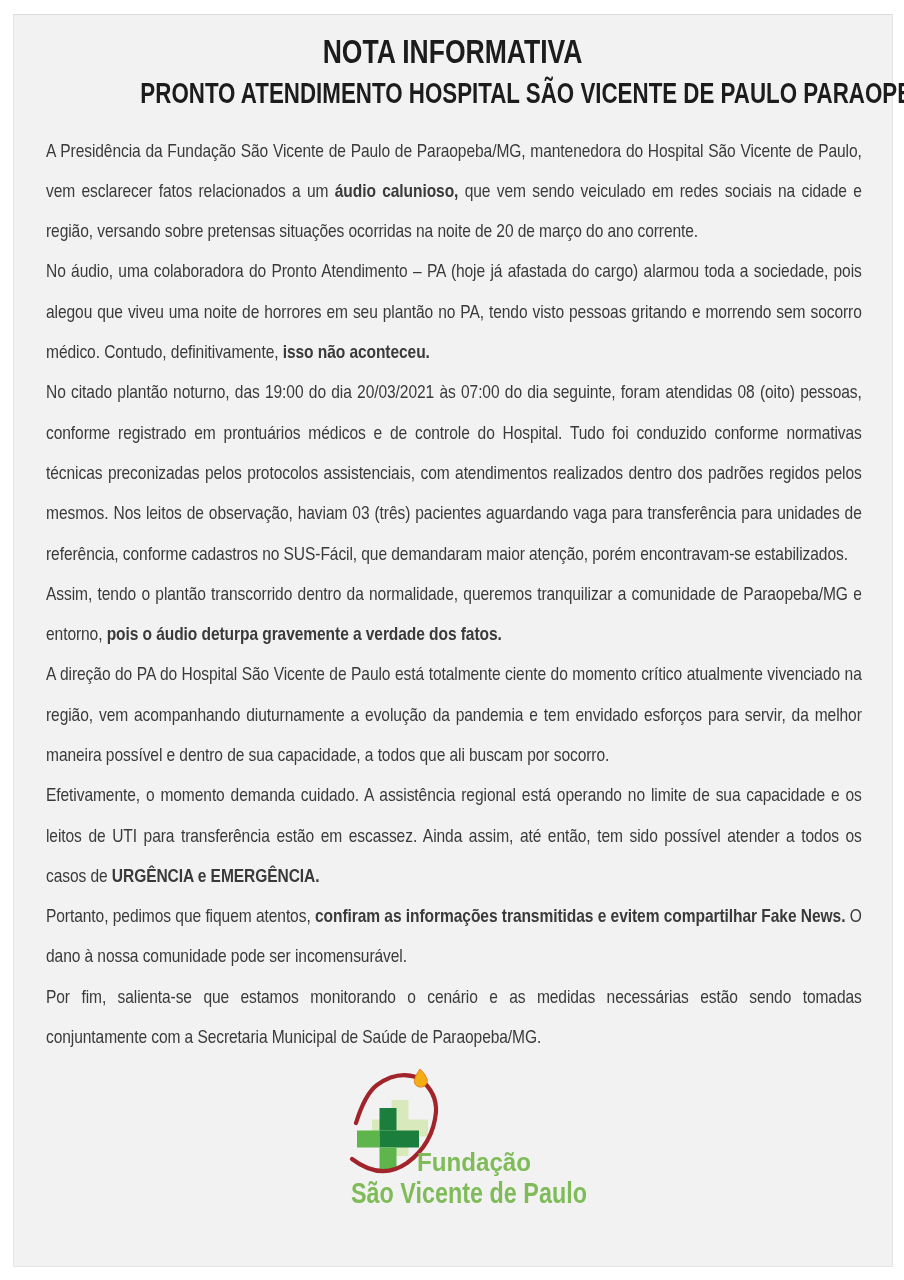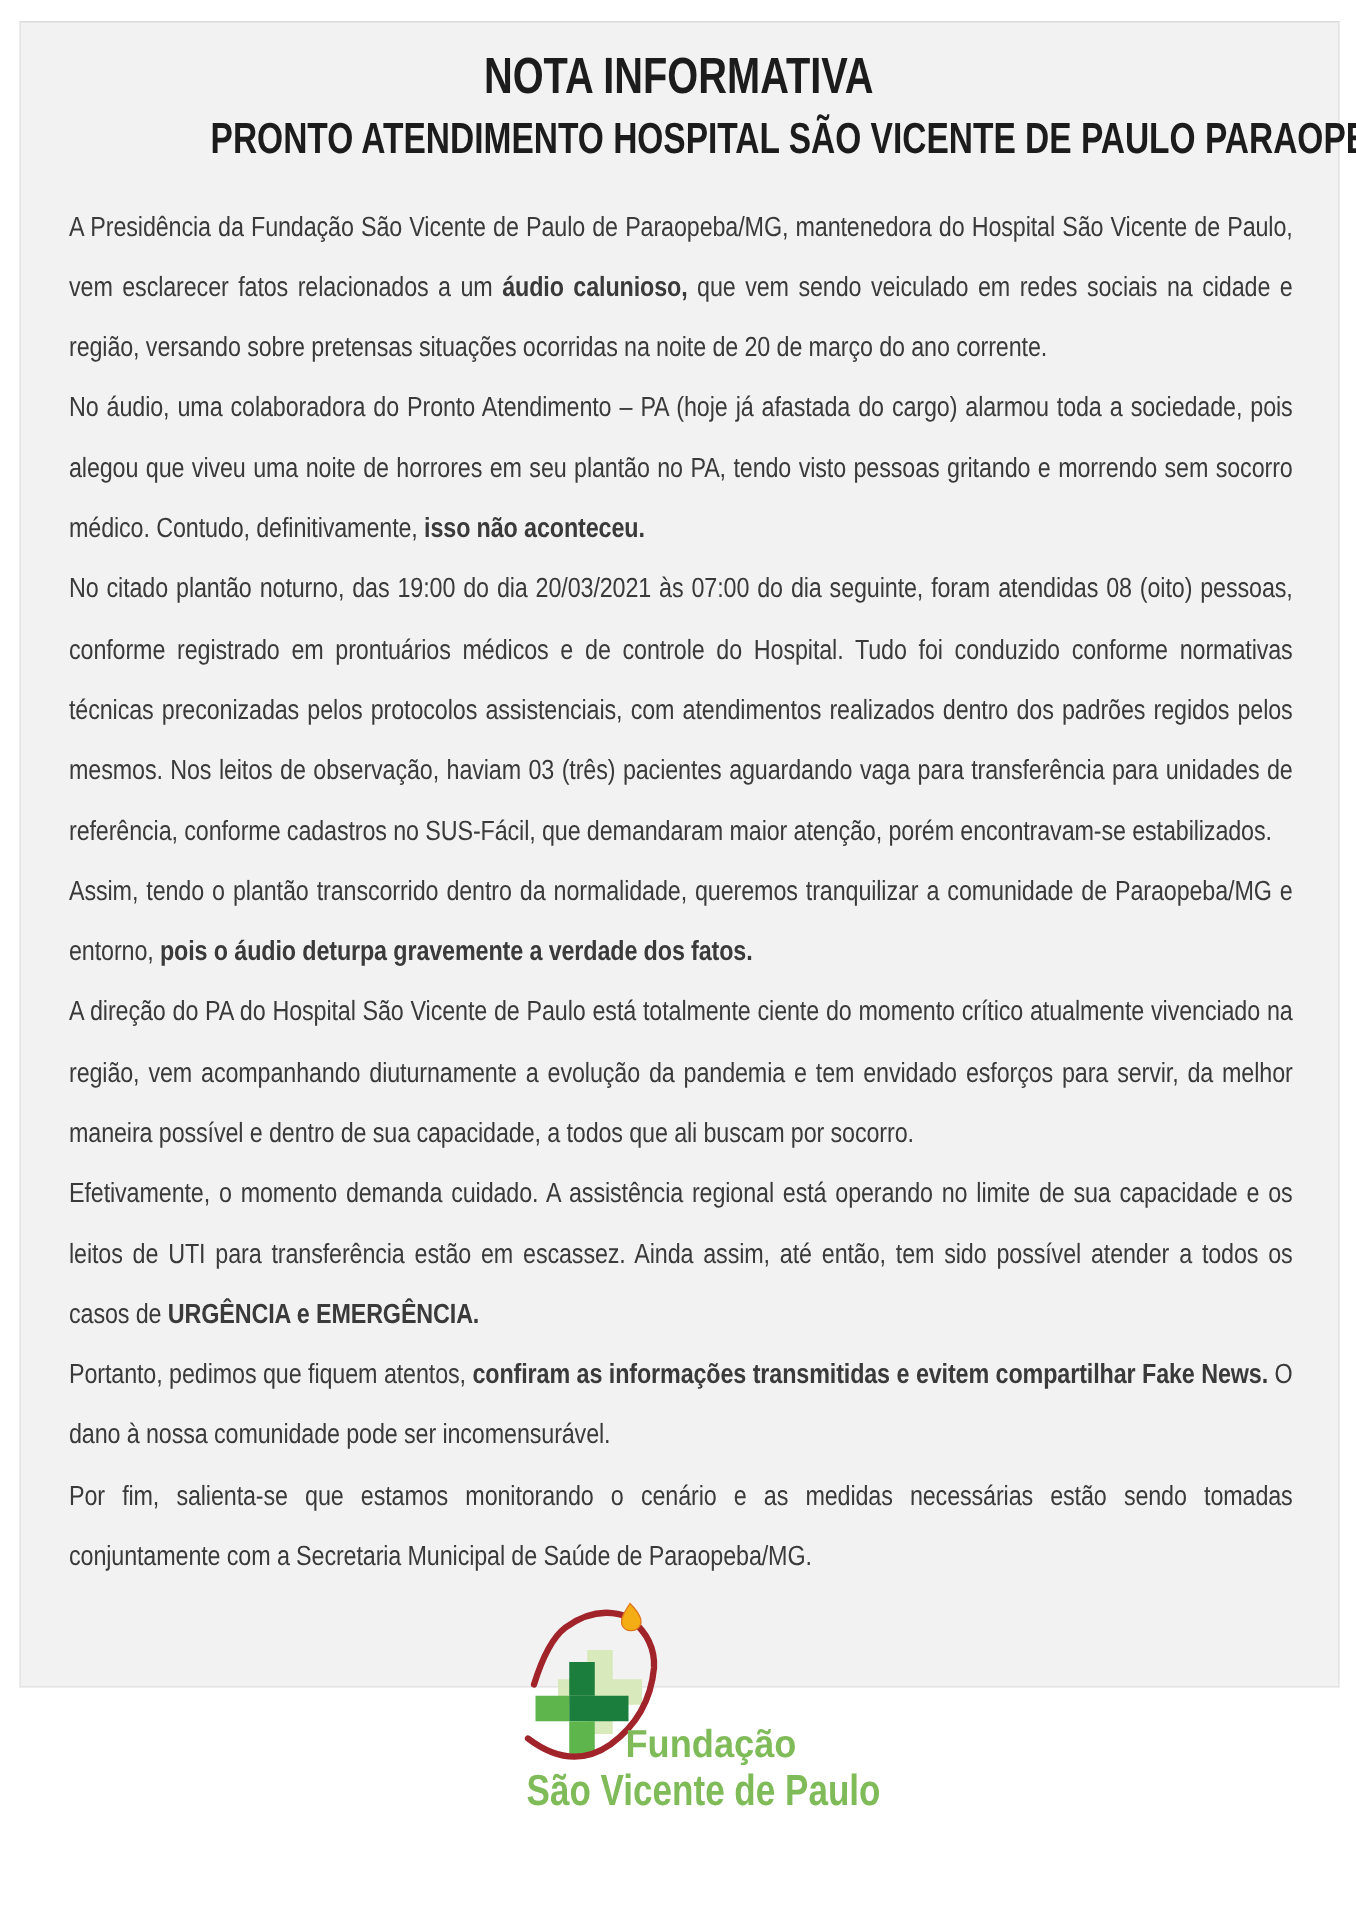--- a/index.html
+++ b/index.html
@@ -18,21 +18,21 @@
   html,body{
     margin:0;padding:0;
     width:904px;height:1280px;
     background:var(--page-bg);
     overflow:hidden;
     font-family:"Liberation Sans","DejaVu Sans",sans-serif;
   }
   .page{position:relative;width:904px;height:1280px;}
   .sheet{
     position:absolute;left:13px;top:14px;
-    width:880px;height:1111px;
+    width:880px;height:1253px;
     box-sizing:border-box;
     background:var(--sheet-bg);
     border:1px solid #e4e4e4;
     border-top-color:#dadada;
   }
   .heading-wrap{text-align:center;}
   .title-row{padding-top:17px;}
   .subtitle-row{margin-top:7px;}
   .fit{
     display:inline-block;white-space:nowrap;

